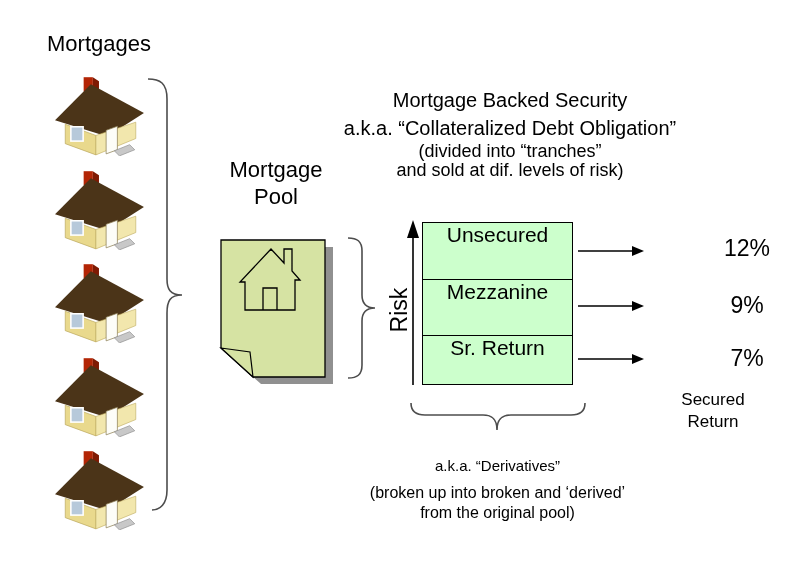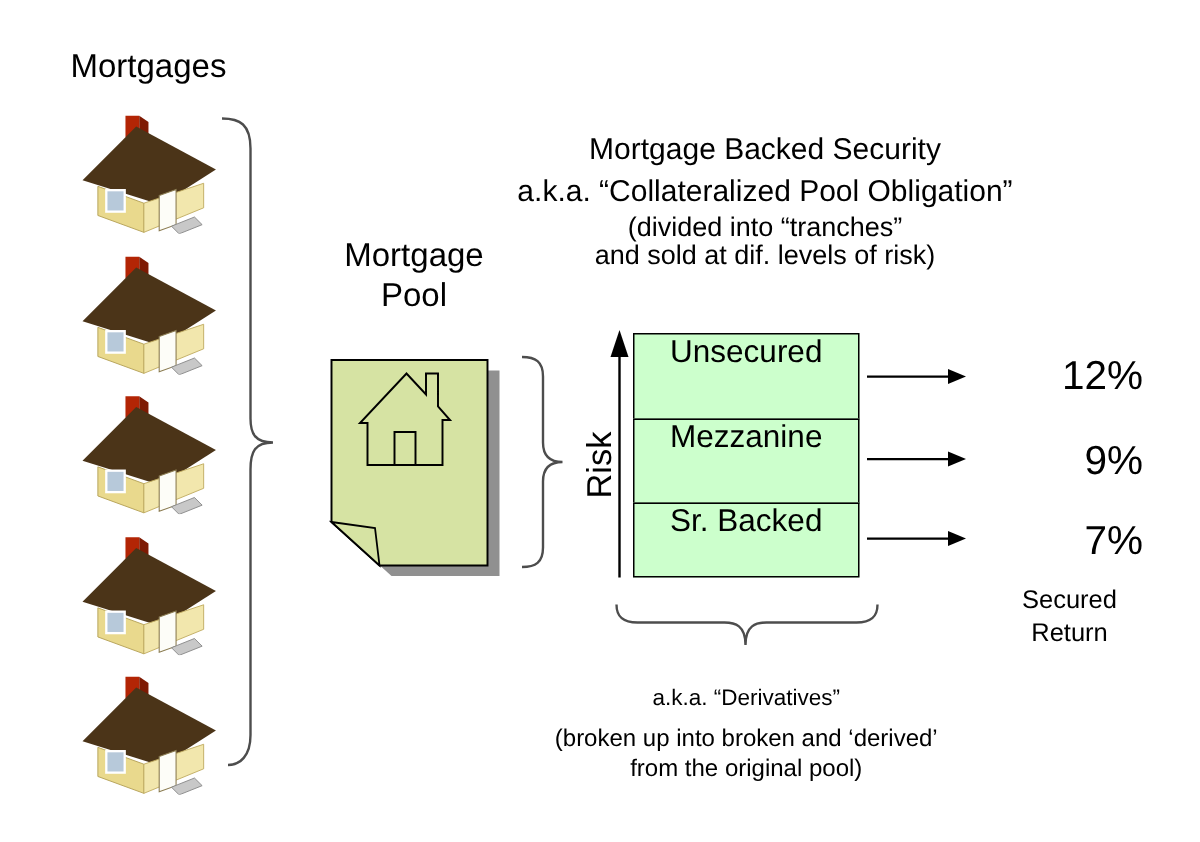--- a/index.html
+++ b/index.html
@@ -24,21 +24,21 @@
   #risk-axis{left:401px;top:218px;}
   #risk-label{left:368px;top:297px;width:62px;height:26px;font-size:23px;
     transform:rotate(-90deg);text-align:center;}
   #tranche-stack{left:422px;top:222px;width:151px;}
   .tranche-row{box-sizing:border-box;border:1px solid #000;display:flex;
     align-items:flex-start;justify-content:center;font-size:21px;}
   .tranche-row + .tranche-row{margin-top:-1px;}
   #tranche-row-1{height:58px;} #tranche-row-2{height:57px;} #tranche-row-3{height:50px;}
   .flow-arrow{left:578px;width:66px;height:14px;}
   #arrow-1{top:244px;} #arrow-2{top:299px;} #arrow-3{top:352px;}
-  .pct{left:662px;width:100px;font-size:27px;text-align:right;}
+  .pct{left:697px;width:100px;font-size:23px;text-align:center;}
   #pct-1{top:235px;} #pct-2{top:292px;} #pct-3{top:345px;}
   #return-caption{left:663px;top:389px;width:100px;font-size:17px;line-height:22px;}
   #bottom-brace{left:405px;top:398px;}
   #footer-block{left:315px;top:452px;width:365px;}
   #footer-block .aka{font-size:15px;line-height:27px;margin-bottom:4px;}
   svg{display:block;}
 </style>
 </head>
 <body>
 
@@ -81,21 +81,21 @@
     <path d="M 8,6 C 20,6 27,10 27,26 L 27,206 C 27,216 30,222 42,222 C 30,222 27,228 27,240 L 27,417 C 27,431 20,437 12,437" fill="none" stroke-width="1.6" stroke="#4d4d4d"></path>
   </svg>
 
   <div class="abs ctr" id="pool-label">
     <div>Mortgage</div>
     <div>Pool</div>
   </div>
 
   <div class="abs ctr" id="title-block">
     <div class="t22">Mortgage Backed Security</div>
-    <div class="t22">a.k.a. “Collateralized Pool Obligation”</div>
+    <div class="t22">a.k.a. “Collateralized Debt Obligation”</div>
     <div class="t15">(divided into “tranches”</div>
     <div class="t15">and sold at dif. levels of risk)</div>
   </div>
 
   <svg class="abs" id="doc" width="130" height="152">
     <polygon points="15,13 119,13 119,150 47,150 15,121" stroke="none" fill="#909090"></polygon>
     <polygon points="7,6 111,6 111,143 39,143 7,114" stroke="#000" stroke-width="1.3" fill="#d6e3a3"></polygon>
     <polygon points="7,114 36,118 39,143" stroke="#000" stroke-width="1.2" fill="#d6e3a3"></polygon>
     <path d="M 31,76 L 31,48 L 26,48 L 57,15 L 70,29 L 70,15 L 78,15 L 78,37 L 86,46 L 81,46 L 81,76 Z M 49,76 L 49,54 L 63,54 L 63,76" fill="none" stroke="#000" stroke-width="1.3"></path>
   </svg>
@@ -111,21 +111,21 @@
   <div class="abs" id="risk-label">Risk</div>
 
   <div class="abs" id="tranche-stack">
     <div class="tranche-row" id="tranche-row-1" style="background-color: rgb(204, 255, 204);">
       <span>Unsecured</span>
     </div>
     <div class="tranche-row" id="tranche-row-2" style="background-color: rgb(204, 255, 204);">
       <span>Mezzanine</span>
     </div>
     <div class="tranche-row" id="tranche-row-3" style="background-color: rgb(204, 255, 204);">
-      <span>Sr. Backed</span>
+      <span>Sr. Return</span>
     </div>
   </div>
 
   <svg class="abs flow-arrow" id="arrow-1">
     <line x1="0" y1="7" x2="54" y2="7" stroke-width="1.5" stroke="#000000"></line>
     <polygon points="54,2 66,7 54,12" fill="#000000"></polygon>
   </svg>
   <svg class="abs flow-arrow" id="arrow-2">
     <line x1="0" y1="7" x2="54" y2="7" stroke-width="1.5" stroke="#000000"></line>
     <polygon points="54,2 66,7 54,12" fill="#000000"></polygon>

